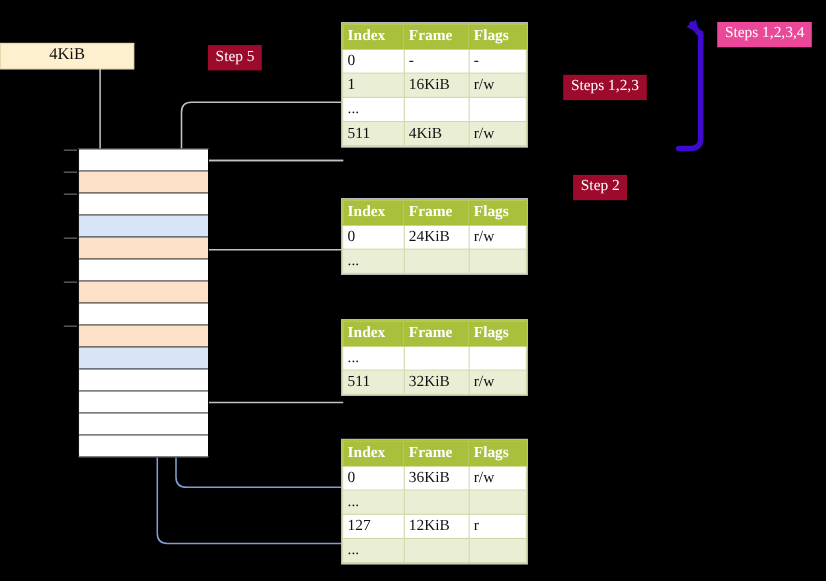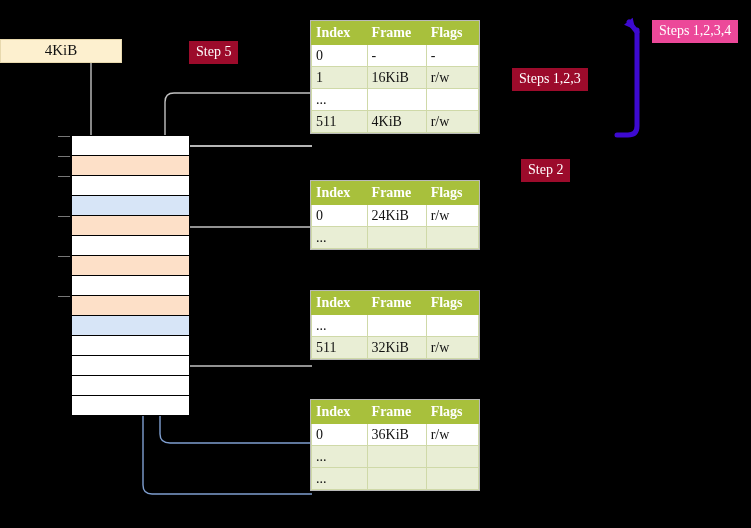--- a/index.html
+++ b/index.html
@@ -215,20 +215,25 @@
           <tr class="plain">
             <td class="c0">0</td>
             <td class="c1">36KiB</td>
             <td class="c2">r/w</td>
           </tr>
           <tr class="alt">
             <td class="c0">...</td>
             <td class="c1"></td>
             <td class="c2"></td>
           </tr>
+          <tr class="plain">
+            <td class="c0">127</td>
+            <td class="c1">12KiB</td>
+            <td class="c2">r</td>
+          </tr>
           <tr class="alt">
             <td class="c0">...</td>
             <td class="c1"></td>
             <td class="c2"></td>
           </tr>
         </tbody>
       </table>
     </div>
 
 </div>

